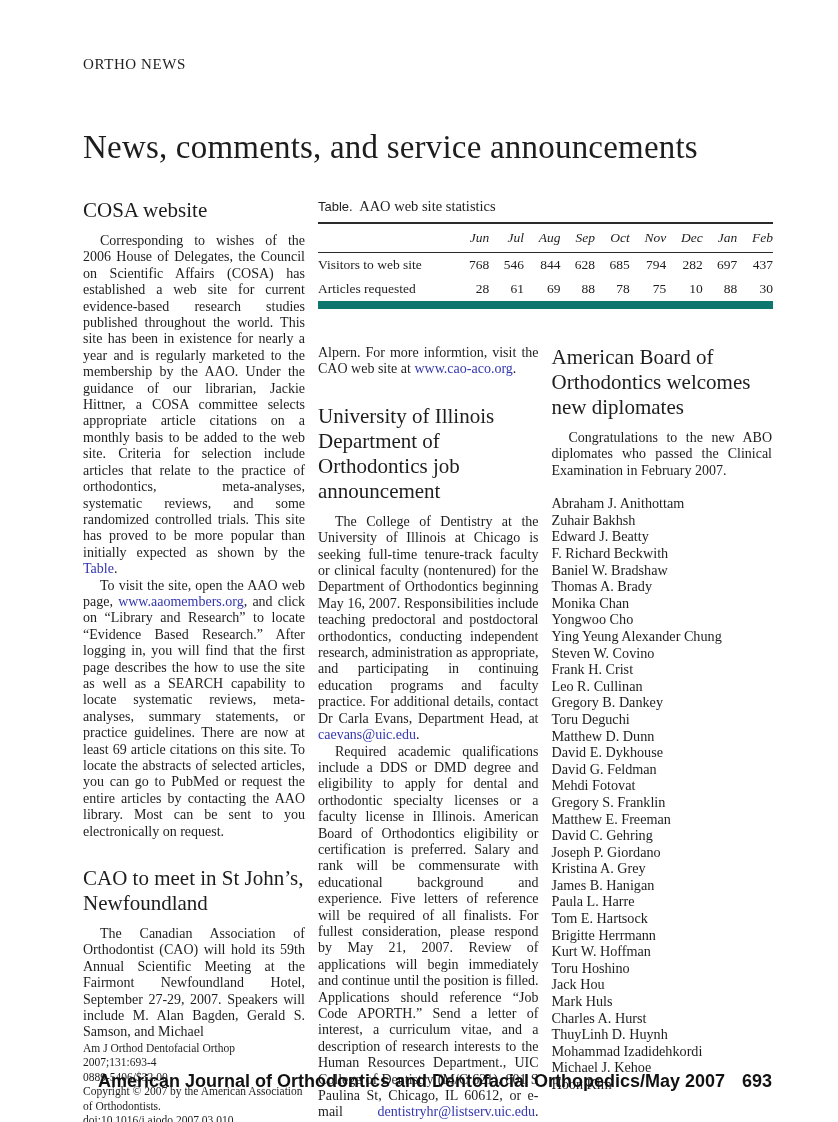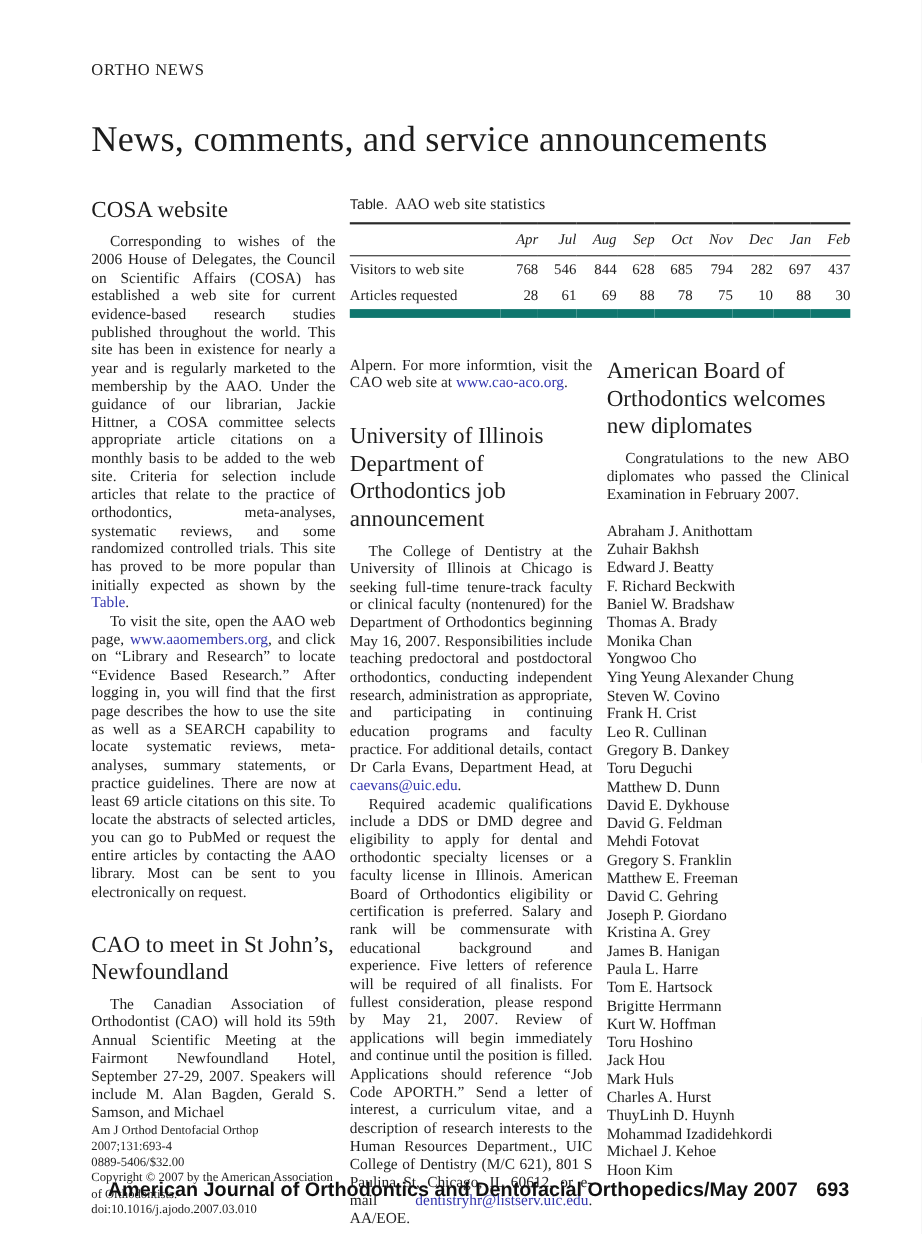--- a/index.html
+++ b/index.html
@@ -4,21 +4,21 @@
 <style>
   * { margin:0; padding:0; box-sizing:border-box; }
   html,body { background:#e8e8e8; }
   .page {
     position:relative; width:838px; height:1122px; background:#ffffff;
     margin:0 auto; overflow:hidden;
     font-family:"Liberation Serif", serif; color:#1d1d1d;padding-left:12px;
   }
   .content { position:absolute; left:83px; top:56px; width:690px; }
   .kicker { font-size:15px; letter-spacing:0.6px; }
-  .page-title { font-size:33px; font-weight:400; margin-top:36px; letter-spacing:0.2px; }
+  .page-title { font-size:33px; font-weight:400; margin-top:56px; letter-spacing:0.2px; }
   .columns { display:flex; gap:13px; margin-top:32px; align-items:stretch; }
   .col-left { width:222px; flex:none; display:flex; flex-direction:column; padding-bottom:22px; }
   .right-area { flex:1; min-width:0; }
   .right-cols { display:flex; gap:13px; margin-top:36px; }
   .right-cols > div { width:calc(50% - 7px); }
 
   h2 { font-size:21px; line-height:25px; font-weight:400; margin:0 0 10px 0; }
   h2.spaced { margin-top:26px; }
   p.body { font-size:14px; line-height:16.4px; text-align:justify; }
   p.indent { text-indent:17px; }
@@ -81,21 +81,21 @@
         <div class="table-block">
           <div class="tbl-caption">
             <span class="cap-label">Table.</span>&nbsp;
             <span>AAO web site statistics</span>
           </div>
           <table class="stats">
             <thead>
               <tr>
                 <th class="corner"></th>
 
-                  <th class="mon">Apr</th>
+                  <th class="mon">Jun</th>
 
                   <th class="mon">Jul</th>
 
                   <th class="mon">Aug</th>
 
                   <th class="mon">Sep</th>
 
                   <th class="mon">Oct</th>
 
                   <th class="mon">Nov</th>

